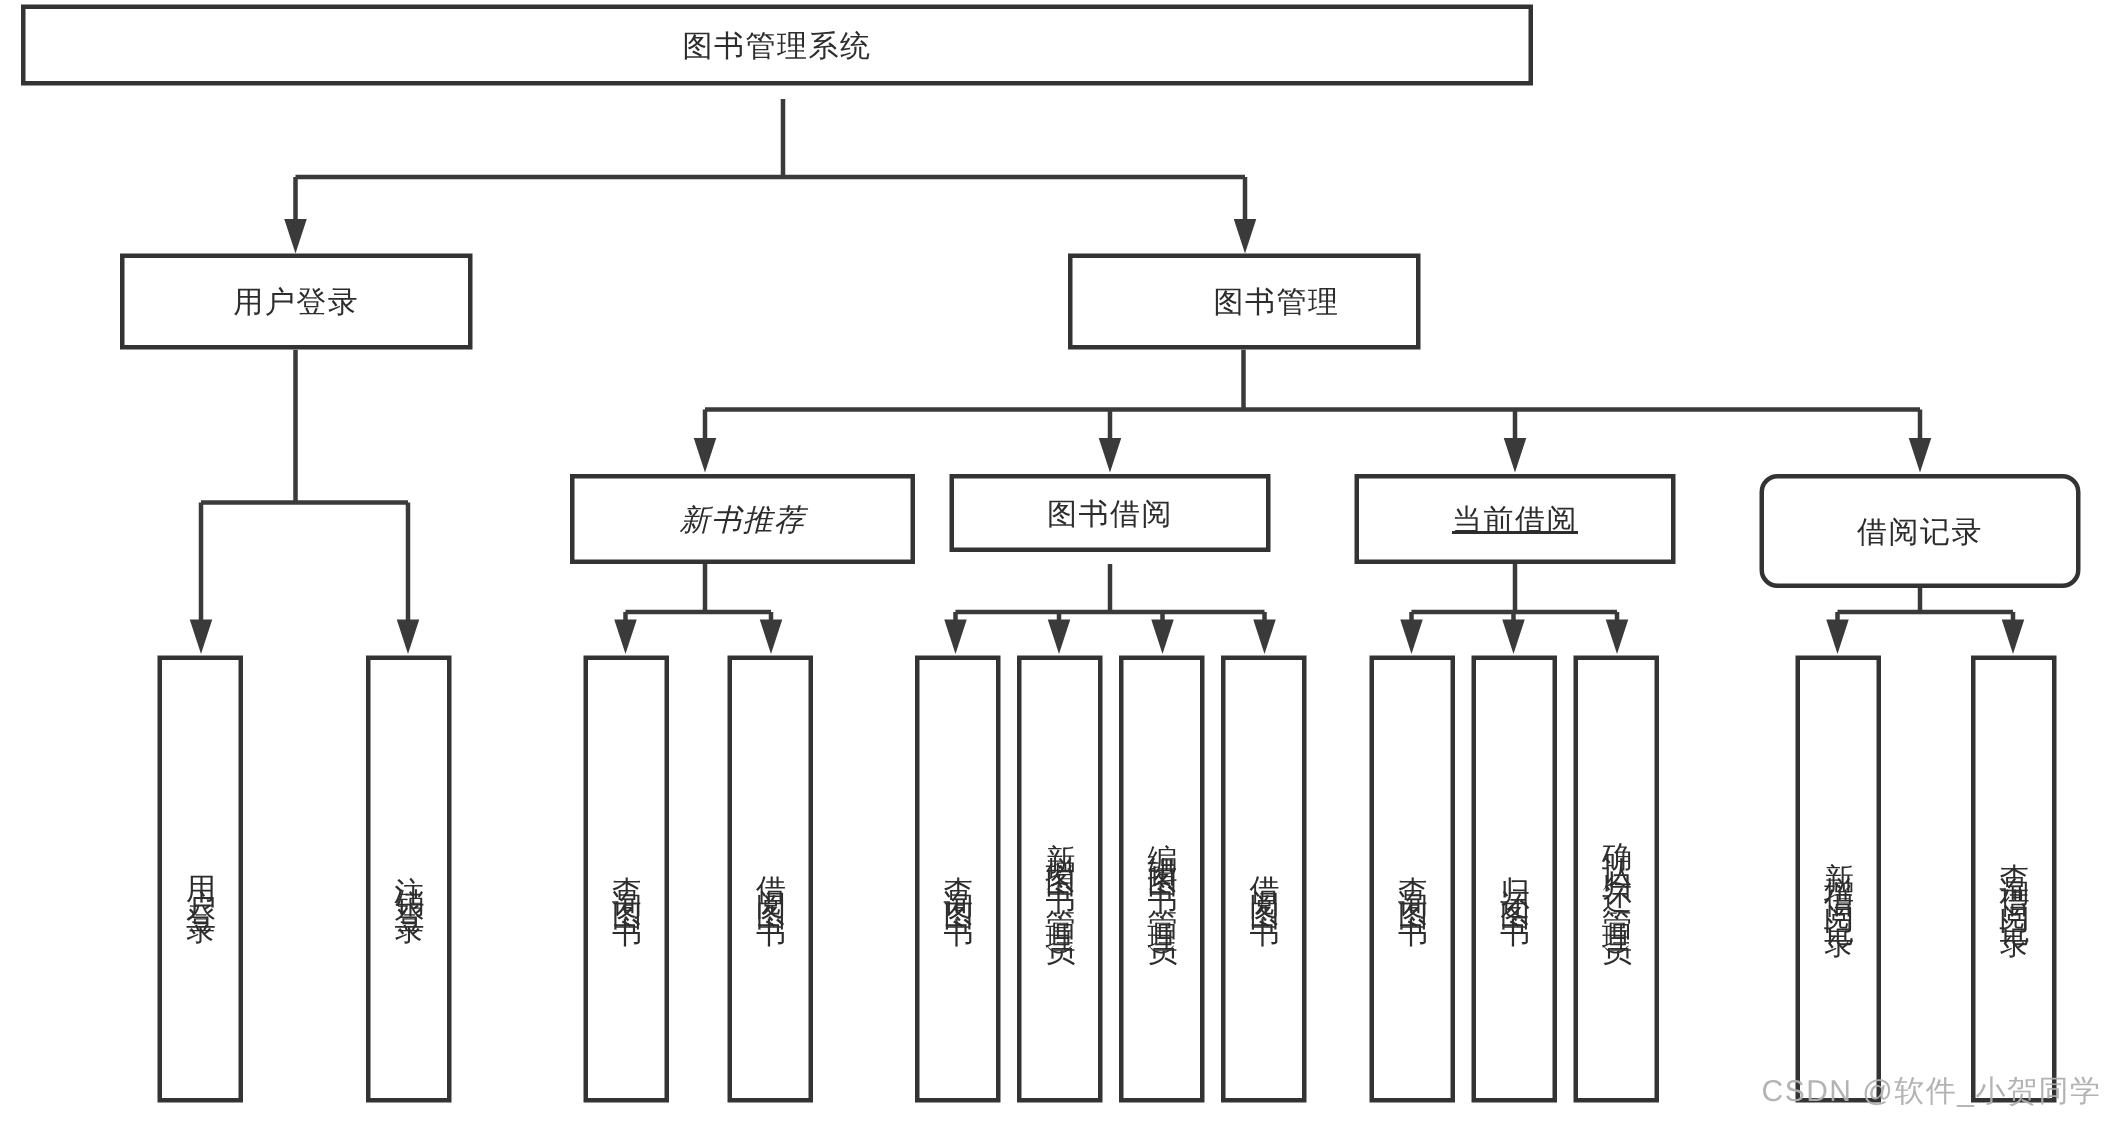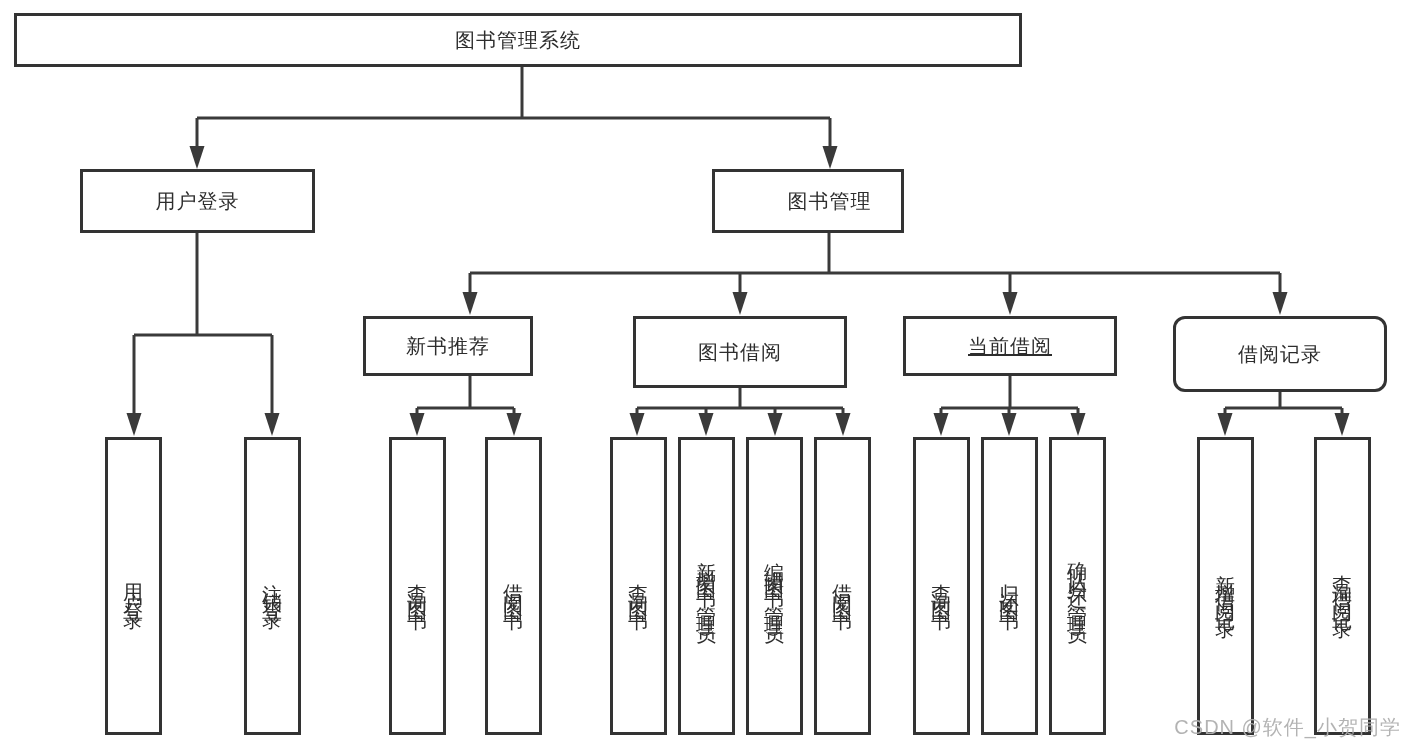--- a/index.html
+++ b/index.html
@@ -126,35 +126,35 @@
 
       <polygon points="933.5,413 948.5,413 941,436"></polygon>
       <polygon points="1001.5,413 1016.5,413 1009,436"></polygon>
       <polygon points="1070.5,413 1085.5,413 1078,436"></polygon>
 
       <polygon points="1217.5,413 1232.5,413 1225,436"></polygon>
       <polygon points="1334.5,413 1349.5,413 1342,436"></polygon>
     </g>
   </svg>
 
-  <div class="box" style="left:14px; top:13px; width:1008px; height:54px;text-align:right;">
+  <div class="box" style="left:14px; top:3px; width:1008px; height:54px;text-align:right;">
     <span>图书管理系统</span>
   </div>
 
   <div class="box" style="left:80px; top:169px; width:235px; height:64px;">
     <span>用户登录</span>
   </div>
-  <div class="box" style="left:712px; top:169px; width:192px; height:64px;padding-left:43px;">
+  <div class="box" style="left:712px; top:169px; width:235px; height:64px;padding-left:43px;">
     <span>图书管理</span>
   </div>
 
-  <div class="box" style="left:363px; top:316px; width:170px; height:60px;">
+  <div class="box" style="left:380px; top:316px; width:230px; height:60px;font-style:italic;">
     <span>新书推荐</span>
   </div>
-  <div class="box" style="left:633px; top:316px; width:214px; height:72px;">
+  <div class="box" style="left:633px; top:316px; width:214px; height:52px;">
     <span>图书借阅</span>
   </div>
   <div class="box" style="left:903px; top:316px; width:214px; height:60px;text-decoration:underline;">
     <span>当前借阅</span>
   </div>
   <div class="box" style="left:1173px; top:316px; width:214px; height:76px;border-radius:12px;">
     <span>借阅记录</span>
   </div>
 
   <div class="vbox" style="left:105px;">

